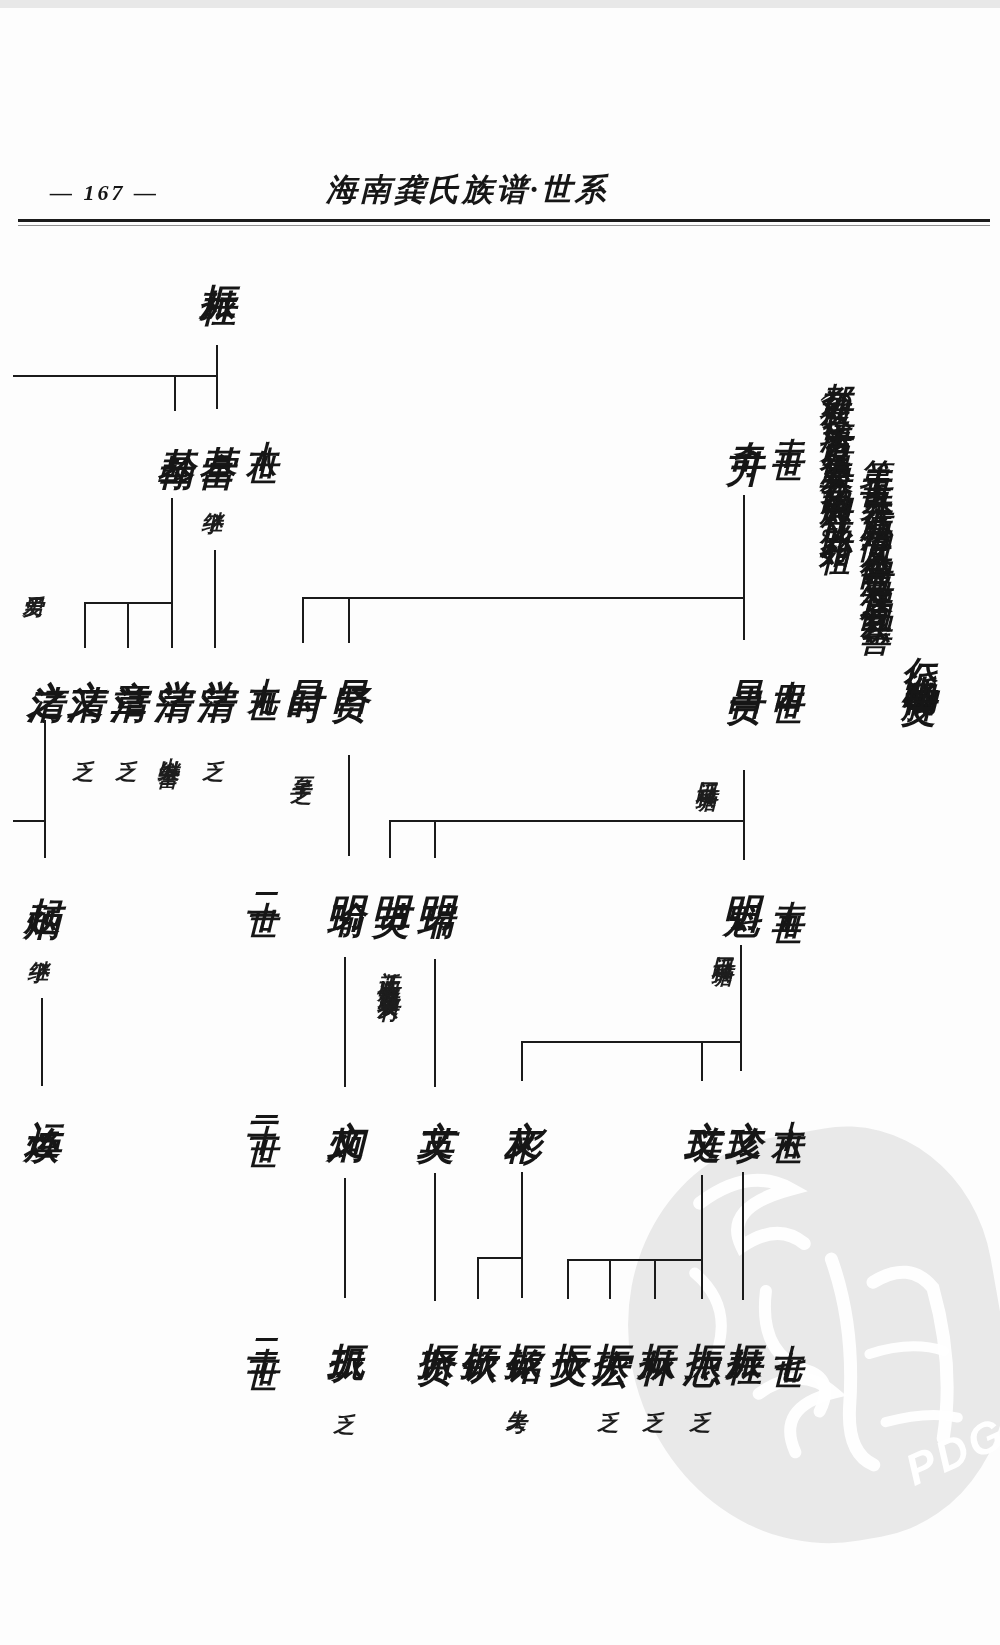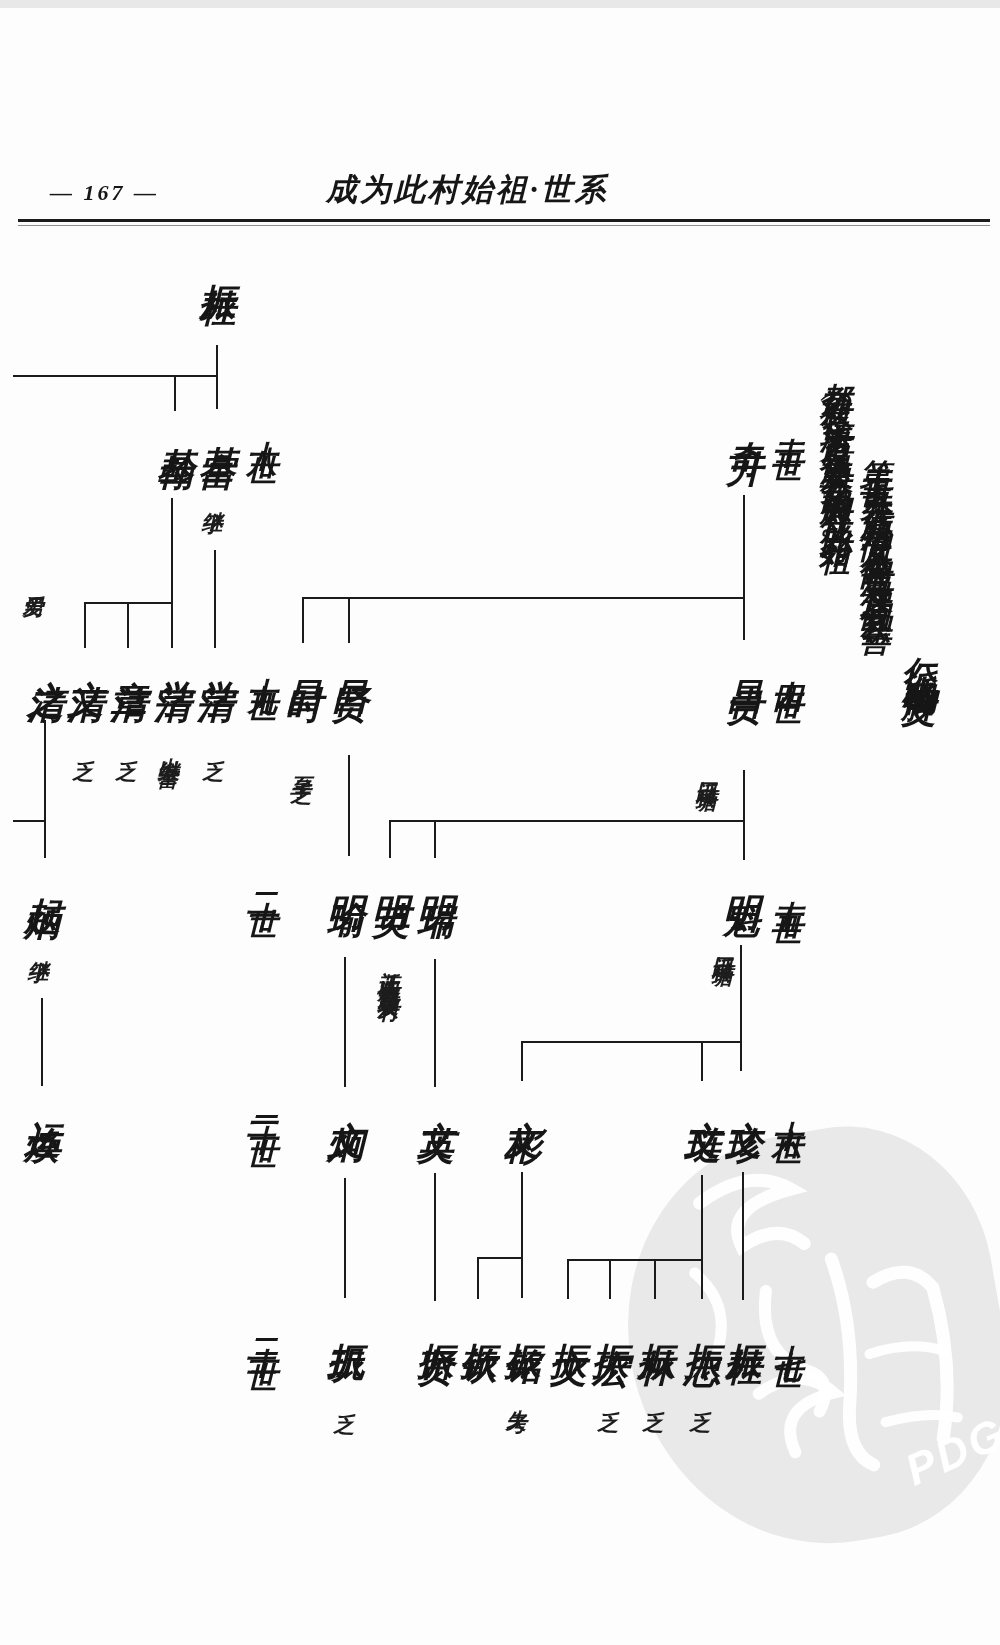--- a/index.html
+++ b/index.html
@@ -48,21 +48,21 @@
         <path d="M215,130 q12,70 -8,150 q-10,44 14,60" stroke-width="13"></path>
         <path d="M252,160 q40,-16 58,16 q8,80 -16,150" stroke-width="13"></path>
         <path d="M236,230 q44,-6 74,10" stroke-width="10"></path>
         <path d="M240,300 q44,-4 72,8" stroke-width="10"></path>
       </g>
     </svg>
     <span class="wm-pdg">PDG</span>
   </div>
 
   <div class="page-num txt">— 167 —</div>
-  <div class="doc-title txt">成为此村始祖·世系</div>
+  <div class="doc-title txt">海南龚氏族谱·世系</div>
   <div class="rule-a"></div>
   <div class="rule-b"></div>
 
   <div class="v branch-heading txt" style="left:898px;top:622px;">仁公派山柚脚支</div>
   <div class="v para txt" style="left:853px;top:428px;">第十三世奇升公于清顺治年间从乐会县阳江覃村迁居会同县积善</div>
   <div class="v para txt" style="left:813px;top:350px;">都迈往村（今琼海市万泉镇沐皇村委会山柚脚村）成为此村始祖。</div>
 
   <div class="v genlabel txt" style="left:245px;top:408px;">十八世</div>
   <div class="v genlabel txt" style="left:245px;top:645px;">十九世</div>
   <div class="v genlabel txt" style="left:245px;top:862px;">二十世</div>

